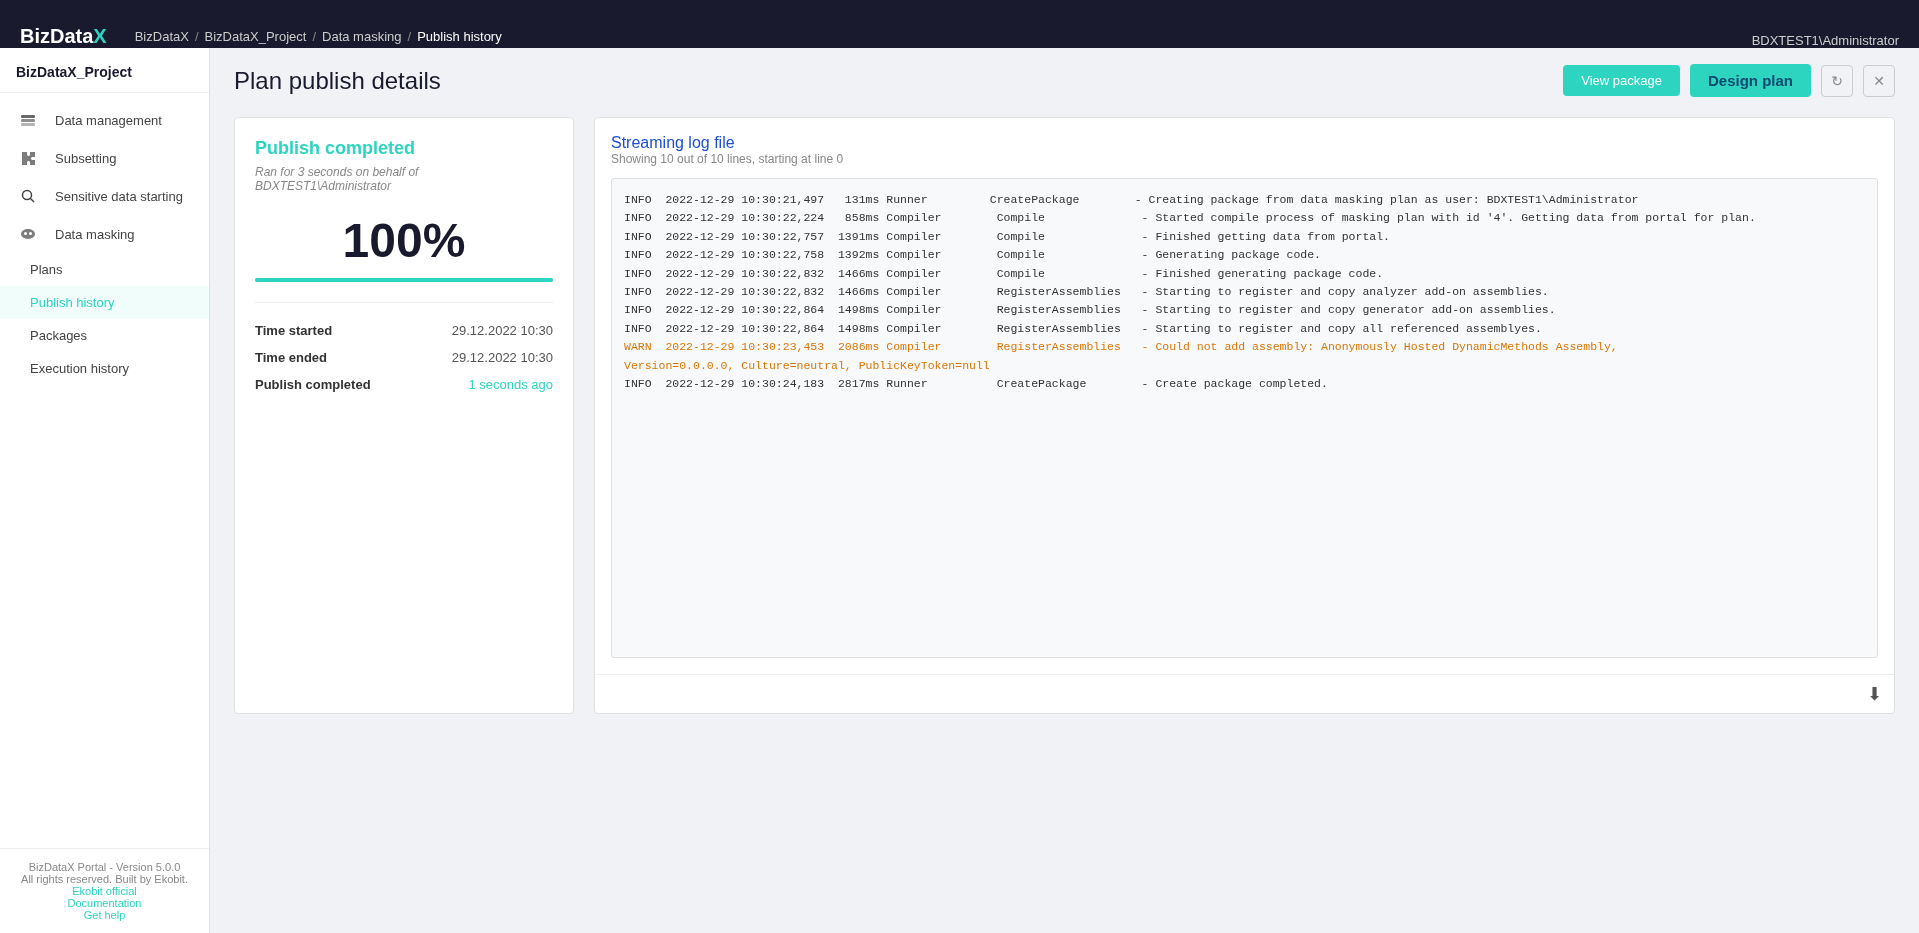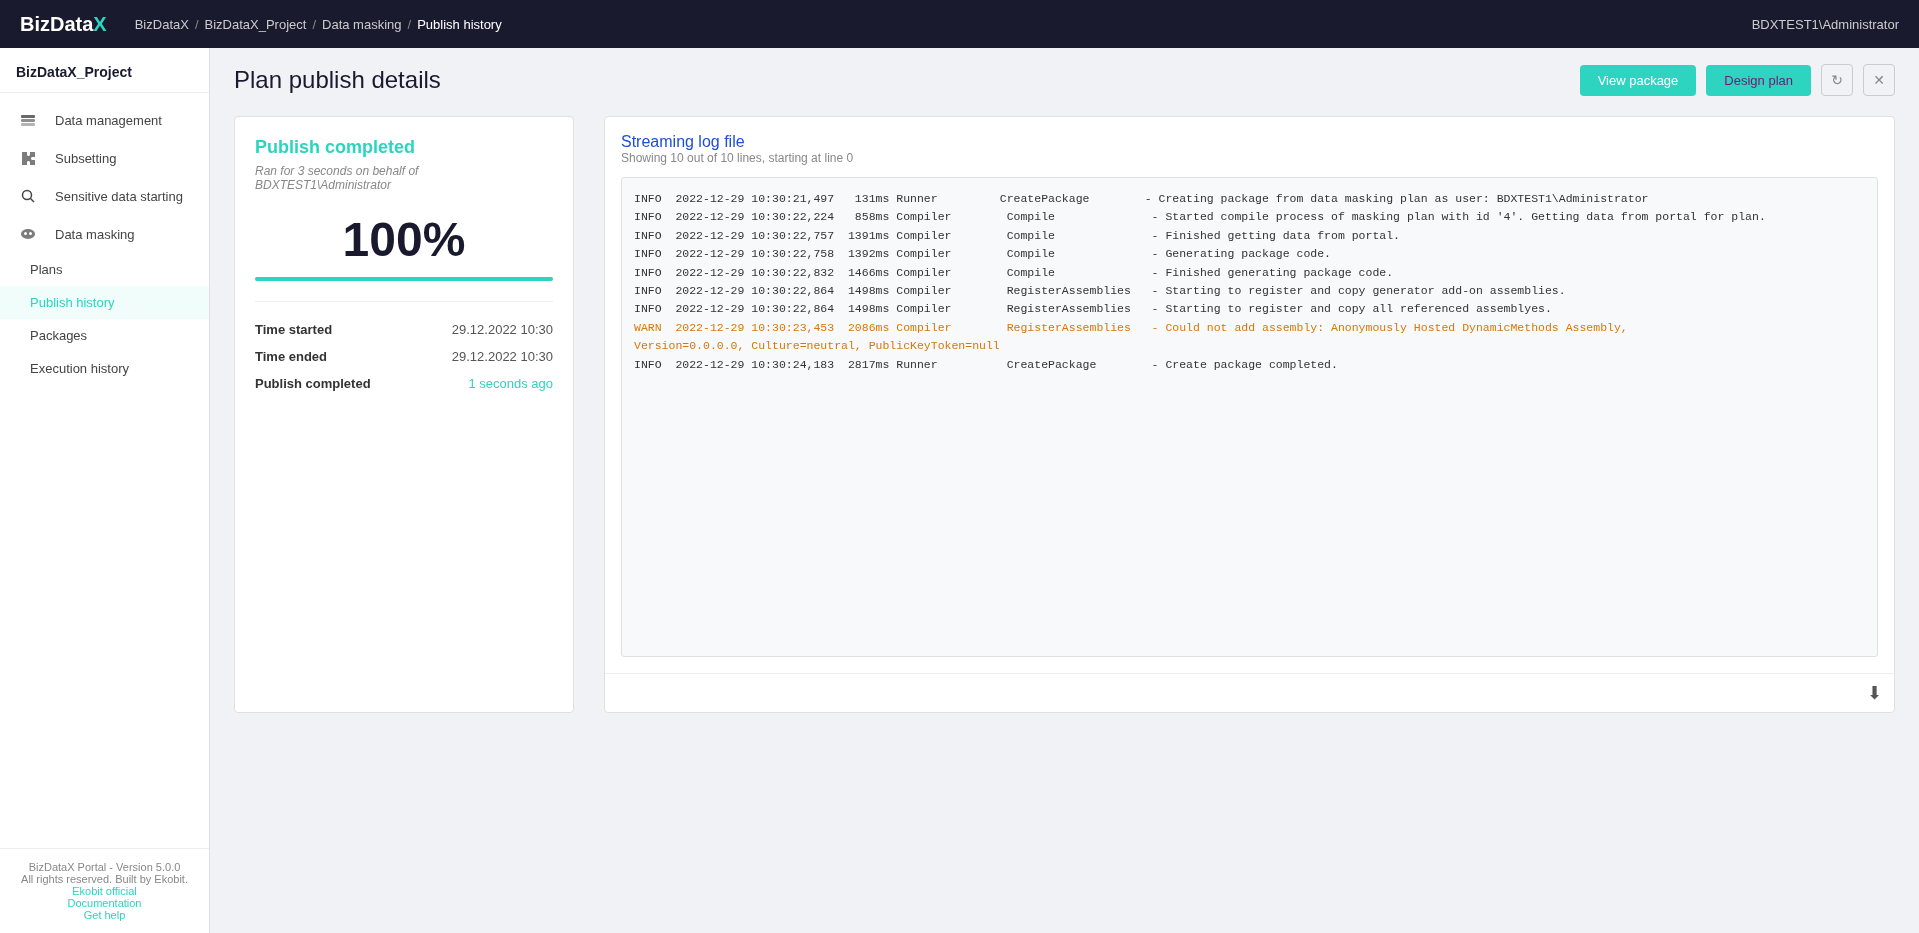--- a/index.html
+++ b/index.html
@@ -4,21 +4,21 @@
   <style>
     * { box-sizing: border-box; margin: 0; padding: 0; }
     body { font-family: 'Segoe UI', Arial, sans-serif; background: #f0f2f5; display: flex; flex-direction: column; height: 933px; overflow: hidden; }
 
     
     .top-nav {
       background: #1a1a2e;
       color: #fff;
       height: 48px;
       display: flex;
-      align-items: center;
+      align-items: flex-end;
       padding: 0 20px;
       justify-content: space-between;
       flex-shrink: 0;
     }
     .top-nav-left { display: flex; align-items: center; gap: 8px; }
     .logo { display: flex; align-items: center; gap: 4px; }
     .logo-text { font-size: 20px; font-weight: bold; color: #fff; }
     .logo-x { color: #2dd4bf; }
     .breadcrumb { display: flex; align-items: center; gap: 6px; font-size: 13px; color: #ccc; margin-left: 20px; }
     .breadcrumb-sep { color: #888; }
@@ -89,44 +89,44 @@
       color: #fff;
       border: none;
       padding: 8px 18px;
       border-radius: 4px;
       cursor: pointer;
       font-size: 13px;
       font-weight: 500;
     }
     .btn-design-plan {
       background: #2dd4bf;
-      color: #701a75;
+      color: #0c4a6e;
       border: none;
       padding: 8px 18px;
       border-radius: 4px;
       cursor: pointer;
-      font-size: 13px;
-      font-weight: 400;
+      font-size: 15px;
+      font-weight: 700;
     }
     .btn-icon {
       background: none;
       border: 1px solid #ccc;
       border-radius: 4px;
       width: 32px;
       height: 32px;
       cursor: pointer;
       display: flex;
       align-items: center;
       justify-content: center;
       color: #888;
       font-size: 14px;
     }
 
     
-    .panels { display: flex; gap: 30px; }
+    .panels { display: flex; gap: 20px; }
 
     
     .publish-panel {
       width: 340px;
       flex-shrink: 0;
       background: #fff;
       border: 1px solid #e0e0e0;
       border-radius: 4px;
       padding: 20px;
     }
@@ -332,20 +332,21 @@
       <div class="logs-panel">
         <div class="logs-content">
           <div class="logs-title">Streaming log file</div>
           <div class="logs-subtitle">Showing 10 out of 10 lines, starting at line 0</div>
           <div class="log-area" id="log-area">
               <span class="log-line log-info">INFO  2022-12-29 10:30:21,497   131ms Runner         CreatePackage        - Creating package from data masking plan as user: BDXTEST1\Administrator</span>
               <span class="log-line log-info">INFO  2022-12-29 10:30:22,224   858ms Compiler        Compile              - Started compile process of masking plan with id '4'. Getting data from portal for plan.</span>
               <span class="log-line log-info">INFO  2022-12-29 10:30:22,757  1391ms Compiler        Compile              - Finished getting data from portal.</span>
               <span class="log-line log-info">INFO  2022-12-29 10:30:22,758  1392ms Compiler        Compile              - Generating package code.</span>
               <span class="log-line log-info">INFO  2022-12-29 10:30:22,832  1466ms Compiler        Compile              - Finished generating package code.</span>
+              <span class="log-line log-info">INFO  2022-12-29 10:30:22,832  1466ms Compiler        RegisterAssemblies   - Starting to register and copy analyzer add-on assemblies.</span>
               <span class="log-line log-info">INFO  2022-12-29 10:30:22,864  1498ms Compiler        RegisterAssemblies   - Starting to register and copy generator add-on assemblies.</span>
               <span class="log-line log-info">INFO  2022-12-29 10:30:22,864  1498ms Compiler        RegisterAssemblies   - Starting to register and copy all referenced assemblyes.</span>
               <span class="log-line log-warn">WARN  2022-12-29 10:30:23,453  2086ms Compiler        RegisterAssemblies   - Could not add assembly: Anonymously Hosted DynamicMethods Assembly,
 Version=0.0.0.0, Culture=neutral, PublicKeyToken=null</span>
               <span class="log-line log-info">INFO  2022-12-29 10:30:24,183  2817ms Runner          CreatePackage        - Create package completed.</span>
             </div>
         </div>
         <div class="logs-panel-footer">
           <button class="btn-download">
             <span>⬇</span>

